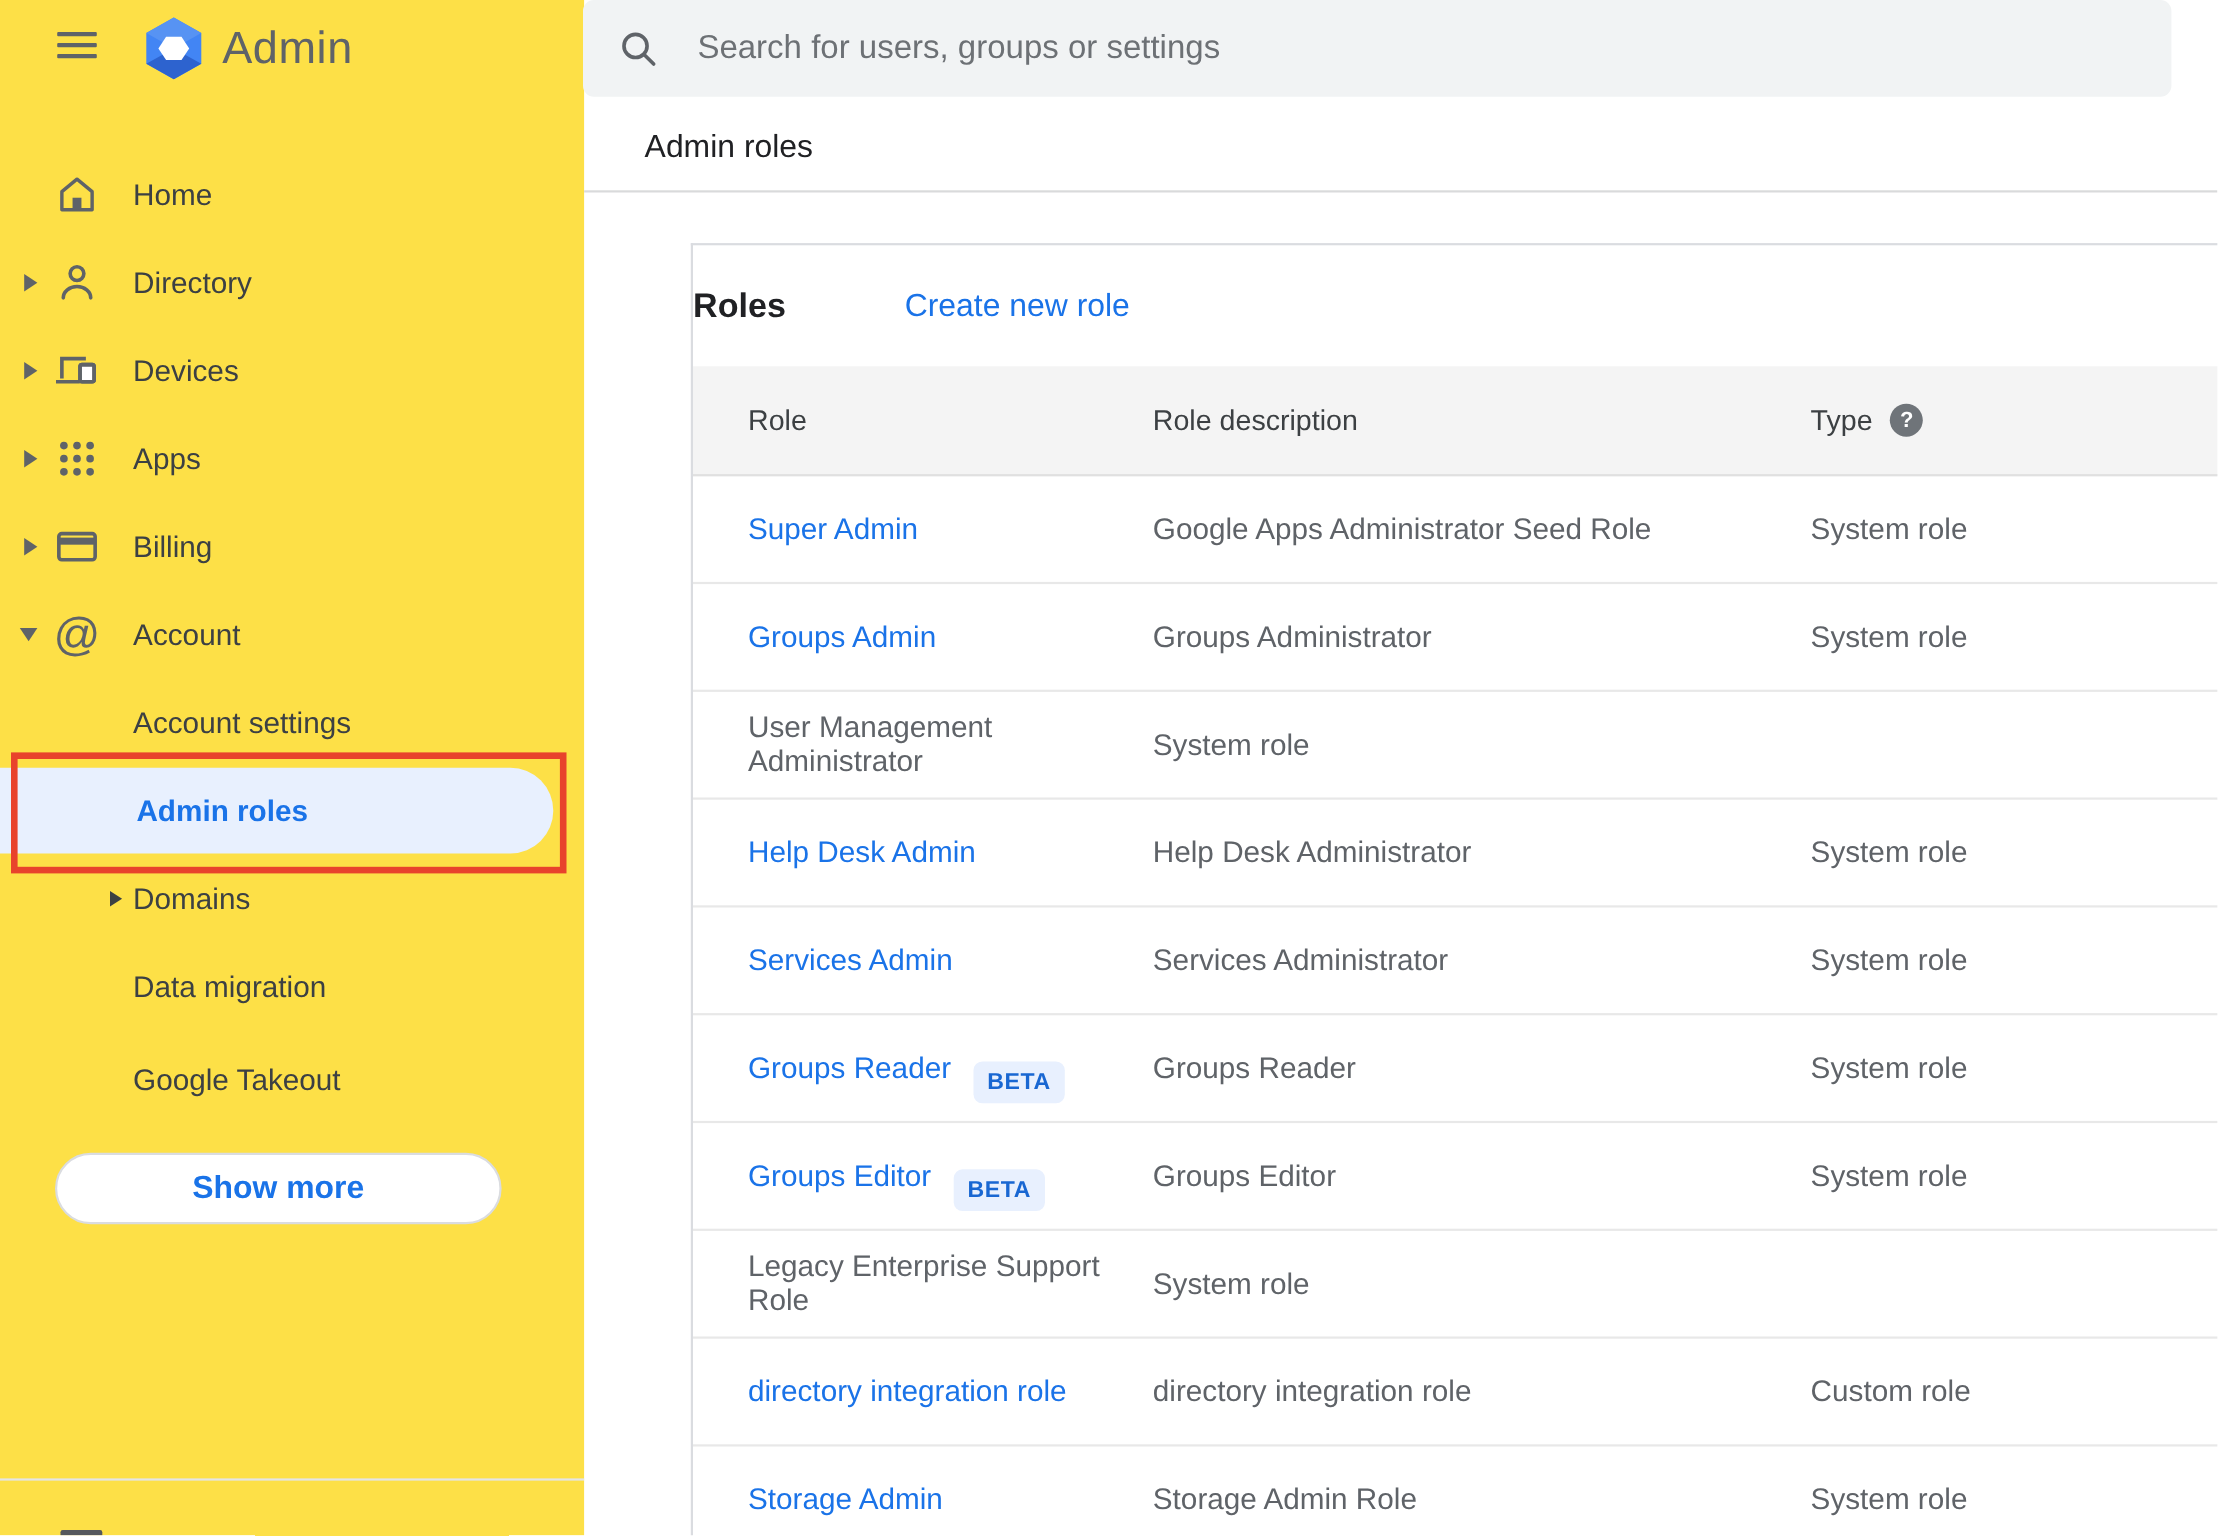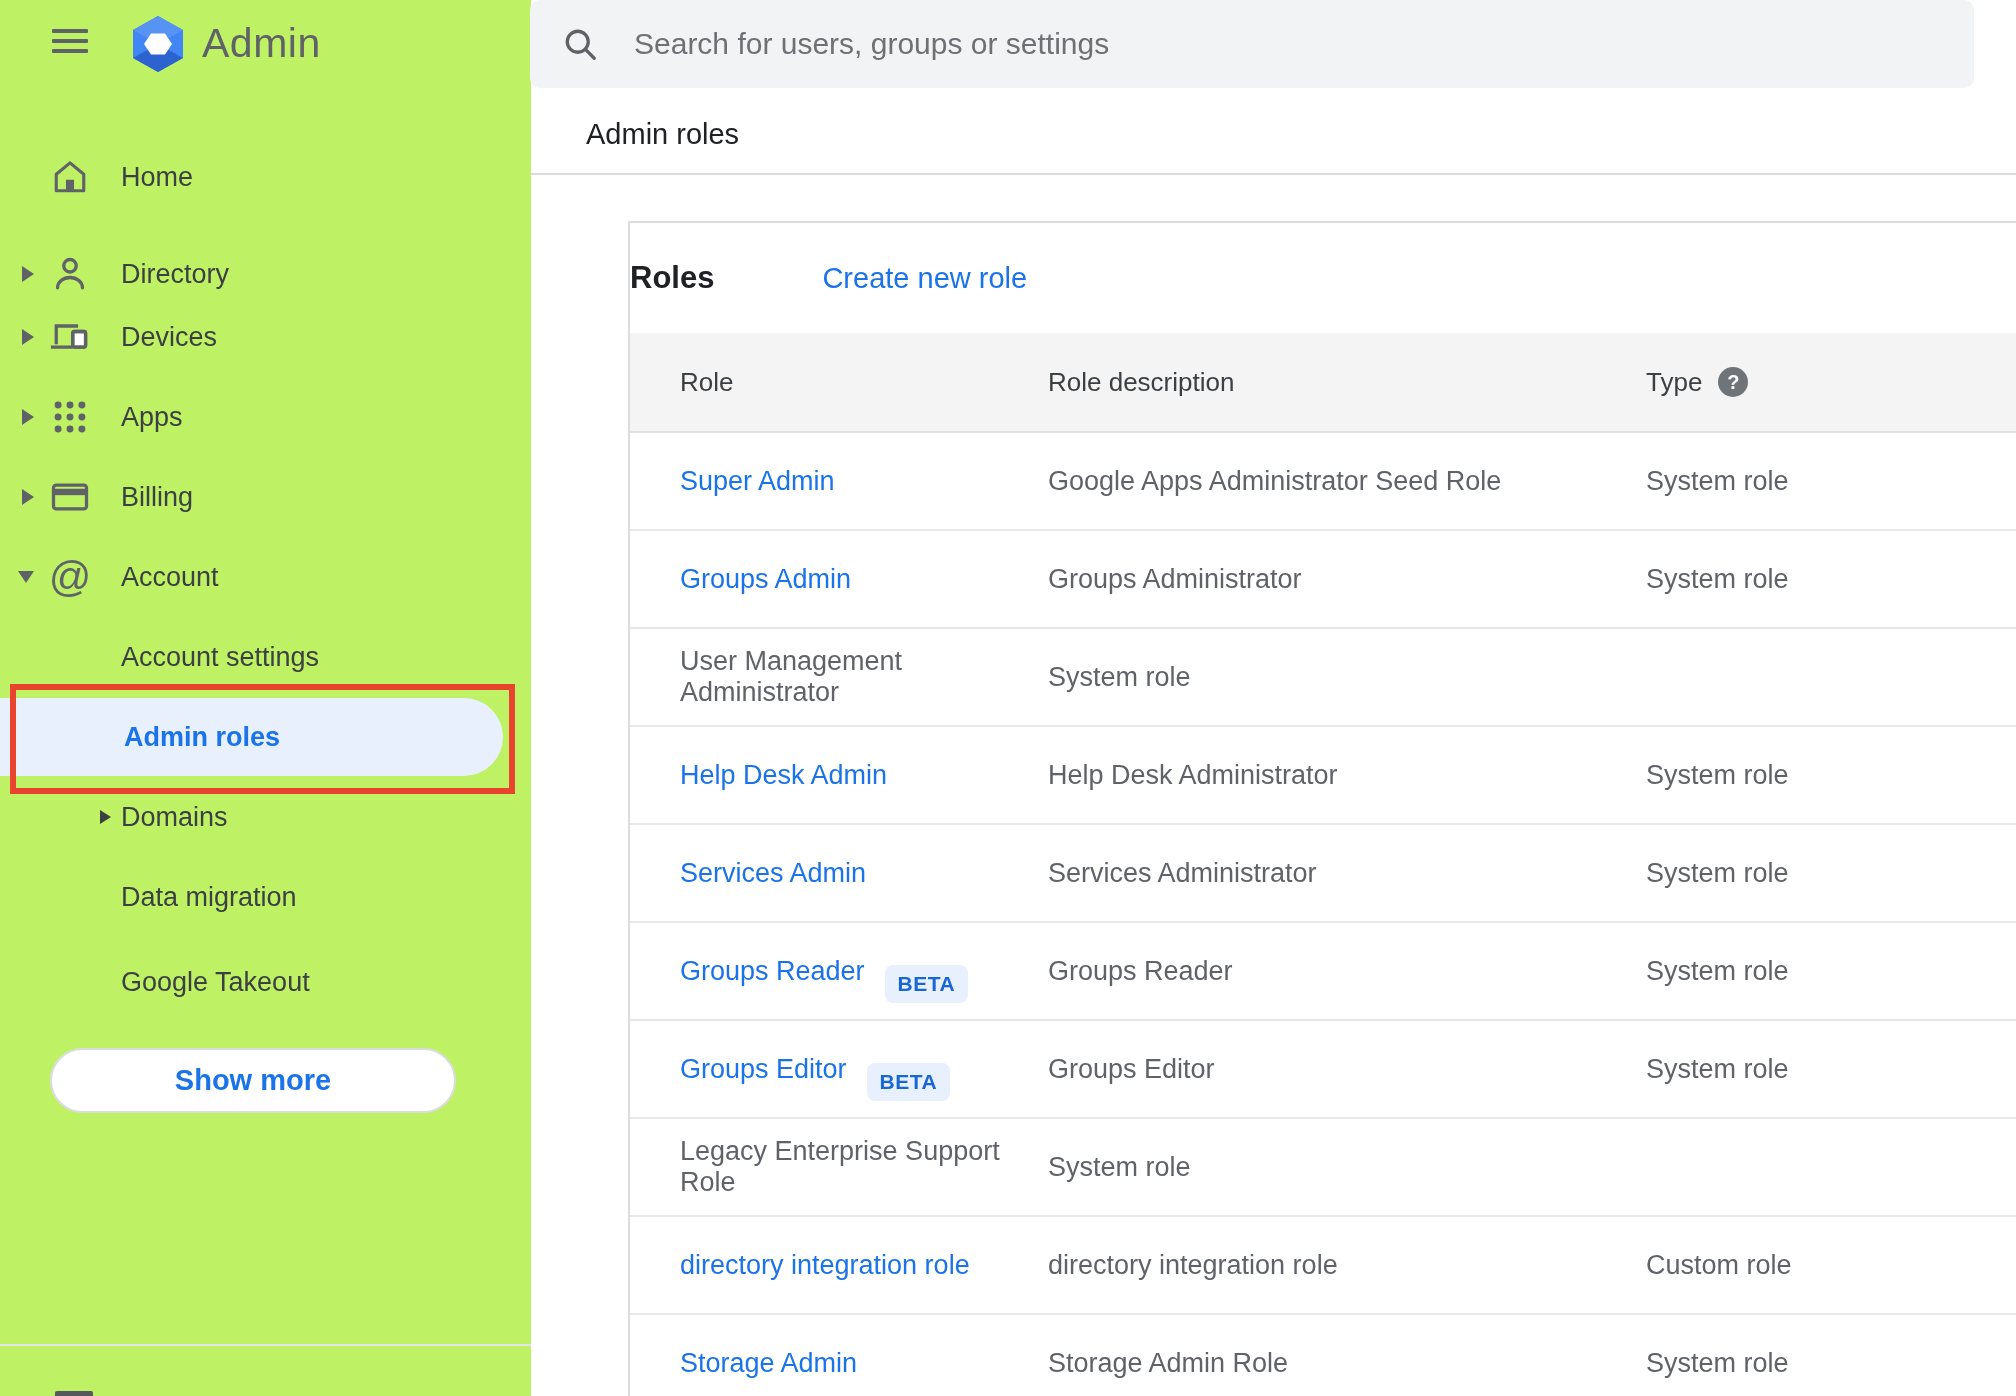--- a/index.html
+++ b/index.html
@@ -17,21 +17,21 @@
              border-radius:10px;display:flex;align-items:center;}
   .search-icon{margin-left:32px;width:36px;height:36px;flex:0 0 auto;}
   .search-input{border:none;background:transparent;outline:none;margin-left:34px;width:1250px;
                 font-size:30px;color:#3c4043;font-family:inherit;}
   .search-input::placeholder{color:#5f6368;opacity:.9;}
 
   .breadcrumb{position:absolute;left:586px;top:118px;font-size:29px;color:#202124;}
   .top-divider{position:absolute;left:531px;top:173px;width:1485px;height:2px;background:#d9dadb;}
 
   
-  .sidebar{position:absolute;left:0;top:0;width:531px;height:1396px;background:#bef264;}
+  .sidebar{position:absolute;left:0;top:0;width:531px;height:1396px;background:#fde047;}
   .nav-item{position:absolute;left:0;width:531px;height:80px;display:flex;align-items:center;cursor:pointer;}
   .nav-arrow{position:absolute;left:22px;width:0;height:0;
              border-left:12px solid #5f6368;border-top:8px solid transparent;border-bottom:8px solid transparent;}
   .nav-arrow.down{border-left:8px solid transparent;border-right:8px solid transparent;
                   border-top:12px solid #5f6368;border-bottom:none;left:18px;}
   .nav-icon{position:absolute;left:48px;width:44px;height:44px;display:flex;align-items:center;justify-content:center;}
   .nav-icon svg{width:44px;height:44px;}
   .nav-label{position:absolute;left:121px;font-size:27px;color:#3c4043;white-space:nowrap;}
   .sub-item{position:absolute;left:0;width:531px;height:80px;display:flex;align-items:center;cursor:pointer;}
   .sub-item .nav-label{left:121px;}
@@ -90,21 +90,21 @@
     <div id="sidebar-nav">
         <div class="nav-item" style="top: 137px;">
           <span class="nav-icon">
             <svg viewBox="0 0 24 24" fill="none" stroke="#5f6368" stroke-width="1.7">
               <path d="M4.5 10.5 L12 4.3 L19.5 10.5 V19.5 H4.5 Z" stroke-linejoin="round"></path>
               <rect x="9.8" y="13.5" width="4.4" height="6" fill="#5f6368" stroke="none"></rect>
             </svg>
           </span>
           <span class="nav-label">Home</span>
         </div>
-        <div class="nav-item" style="top: 234px; padding-left: 16px;">
+        <div class="nav-item" style="top: 217px; padding-left: 16px;">
           <span class="nav-arrow"></span>
           <span class="nav-icon">
             <svg viewBox="0 0 24 24" fill="none" stroke="#5f6368" stroke-width="1.8">
               <circle cx="12" cy="7.5" r="3.4"></circle>
               <path d="M5.2 19.5 a6.8 5.6 0 0 1 13.6 0" stroke-linecap="round"></path>
             </svg>
           </span>
           <span class="nav-label">Directory</span>
         </div>
         <div class="nav-item" style="top: 297px;">

